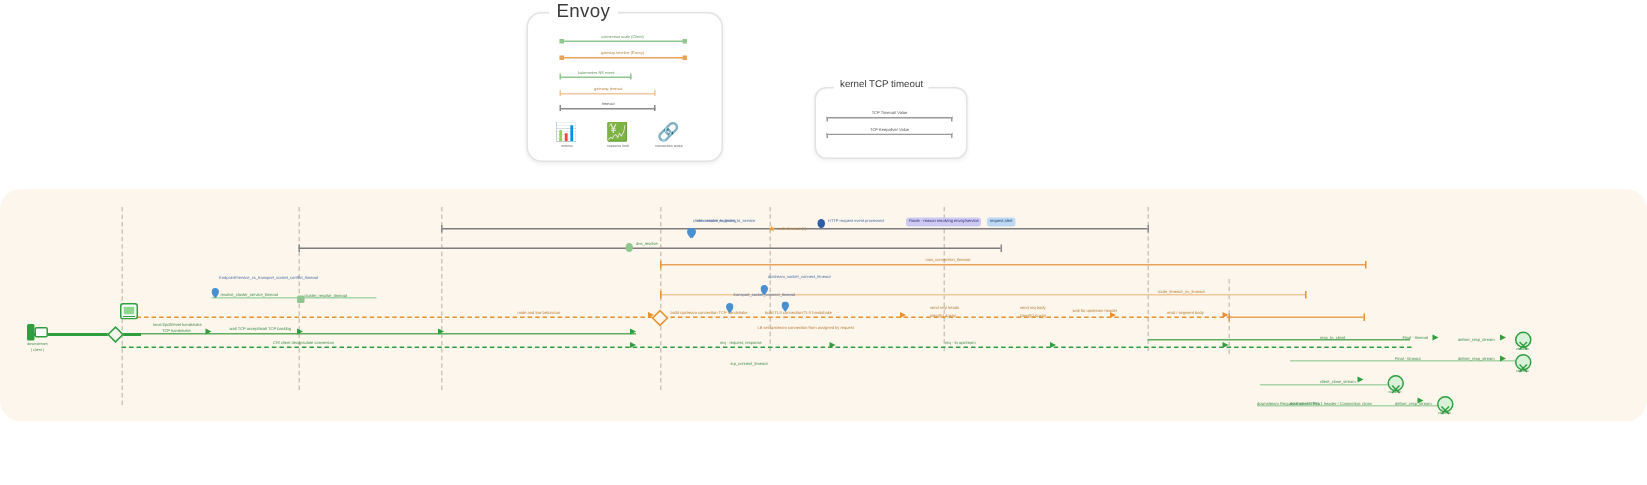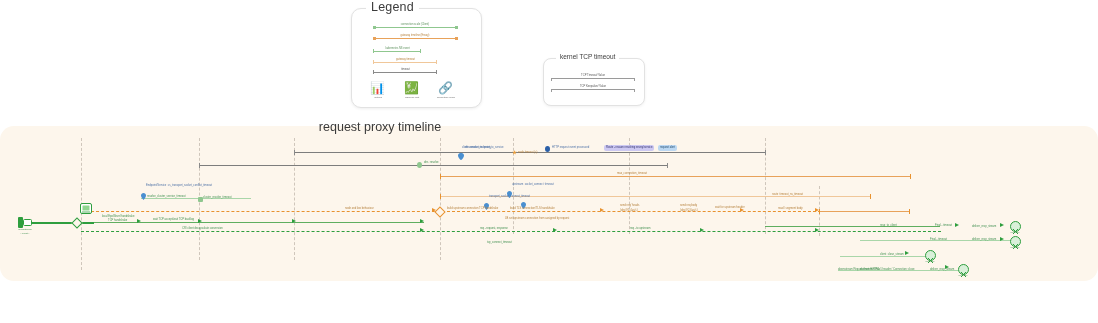--- a/index.html
+++ b/index.html
@@ -110,21 +110,21 @@
     display:flex;align-items:center;justify-content:center;
   }
   .filechip span{font-size:8px;color:#4a4a4a;font-style:italic;}
 </style>
 </head>
 <body>
 
 <div class="canvas">
 
   <div class="legend-card"></div>
-  <div class="legend-title">Legend</div>
+  <div class="legend-title">Envoy</div>
   <div id="legend-rows">
       <div class="lg-row" style="top: 22px; left: 351px;">
         <div class="lg-line" style="left: 23px; width: 82px; top: 5px; border-top-color: rgb(143, 199, 143);"></div>
         <div class="lg-cap" style="left: 22px; top: 4px; background: rgb(143, 199, 143);"></div>
         <div class="lg-cap" style="left: 104px; top: 4px; background: rgb(143, 199, 143);"></div>
         <div class="lg-lbl" style="left: 23px; width: 82px; top: 1px; color: rgb(90, 143, 90);">connection scale (Client)</div>
       </div>
       <div class="lg-row" style="top: 33px; left: 351px;">
         <div class="lg-line" style="left: 23px; width: 82px; top: 5px; border-top-color: rgb(232, 162, 90);"></div>
         <div class="lg-cap" style="left: 22px; top: 4px; background: rgb(232, 162, 90);"></div>
@@ -172,21 +172,20 @@
         <div class="kern-line"></div>
         <div class="kern-lbl">TCP Timeout/ Value</div>
       </div>
       <div class="kern-row" style="left: 551px; top: 85px;">
         <div class="kern-line"></div>
         <div class="kern-lbl">TCP Keepalive/ Value</div>
       </div>
     </div>
 
   <div class="tl-panel"></div>
-  <div class="tl-title">request proxy timeline</div>
 
   <div id="tl-lanes">
       <div class="lane" style="left: 81px; top: 138px; height: 132px;"></div>
       <div class="lane" style="left: 199px; top: 138px; height: 122px;"></div>
       <div class="lane" style="left: 294px; top: 138px; height: 122px;"></div>
       <div class="lane" style="left: 440px; top: 138px; height: 122px;"></div>
       <div class="lane" style="left: 513px; top: 138px; height: 96px;"></div>
       <div class="lane" style="left: 629px; top: 138px; height: 96px;"></div>
       <div class="lane" style="left: 765px; top: 138px; height: 96px;"></div>
       <div class="lane" style="left: 819px; top: 186px; height: 50px;"></div>

